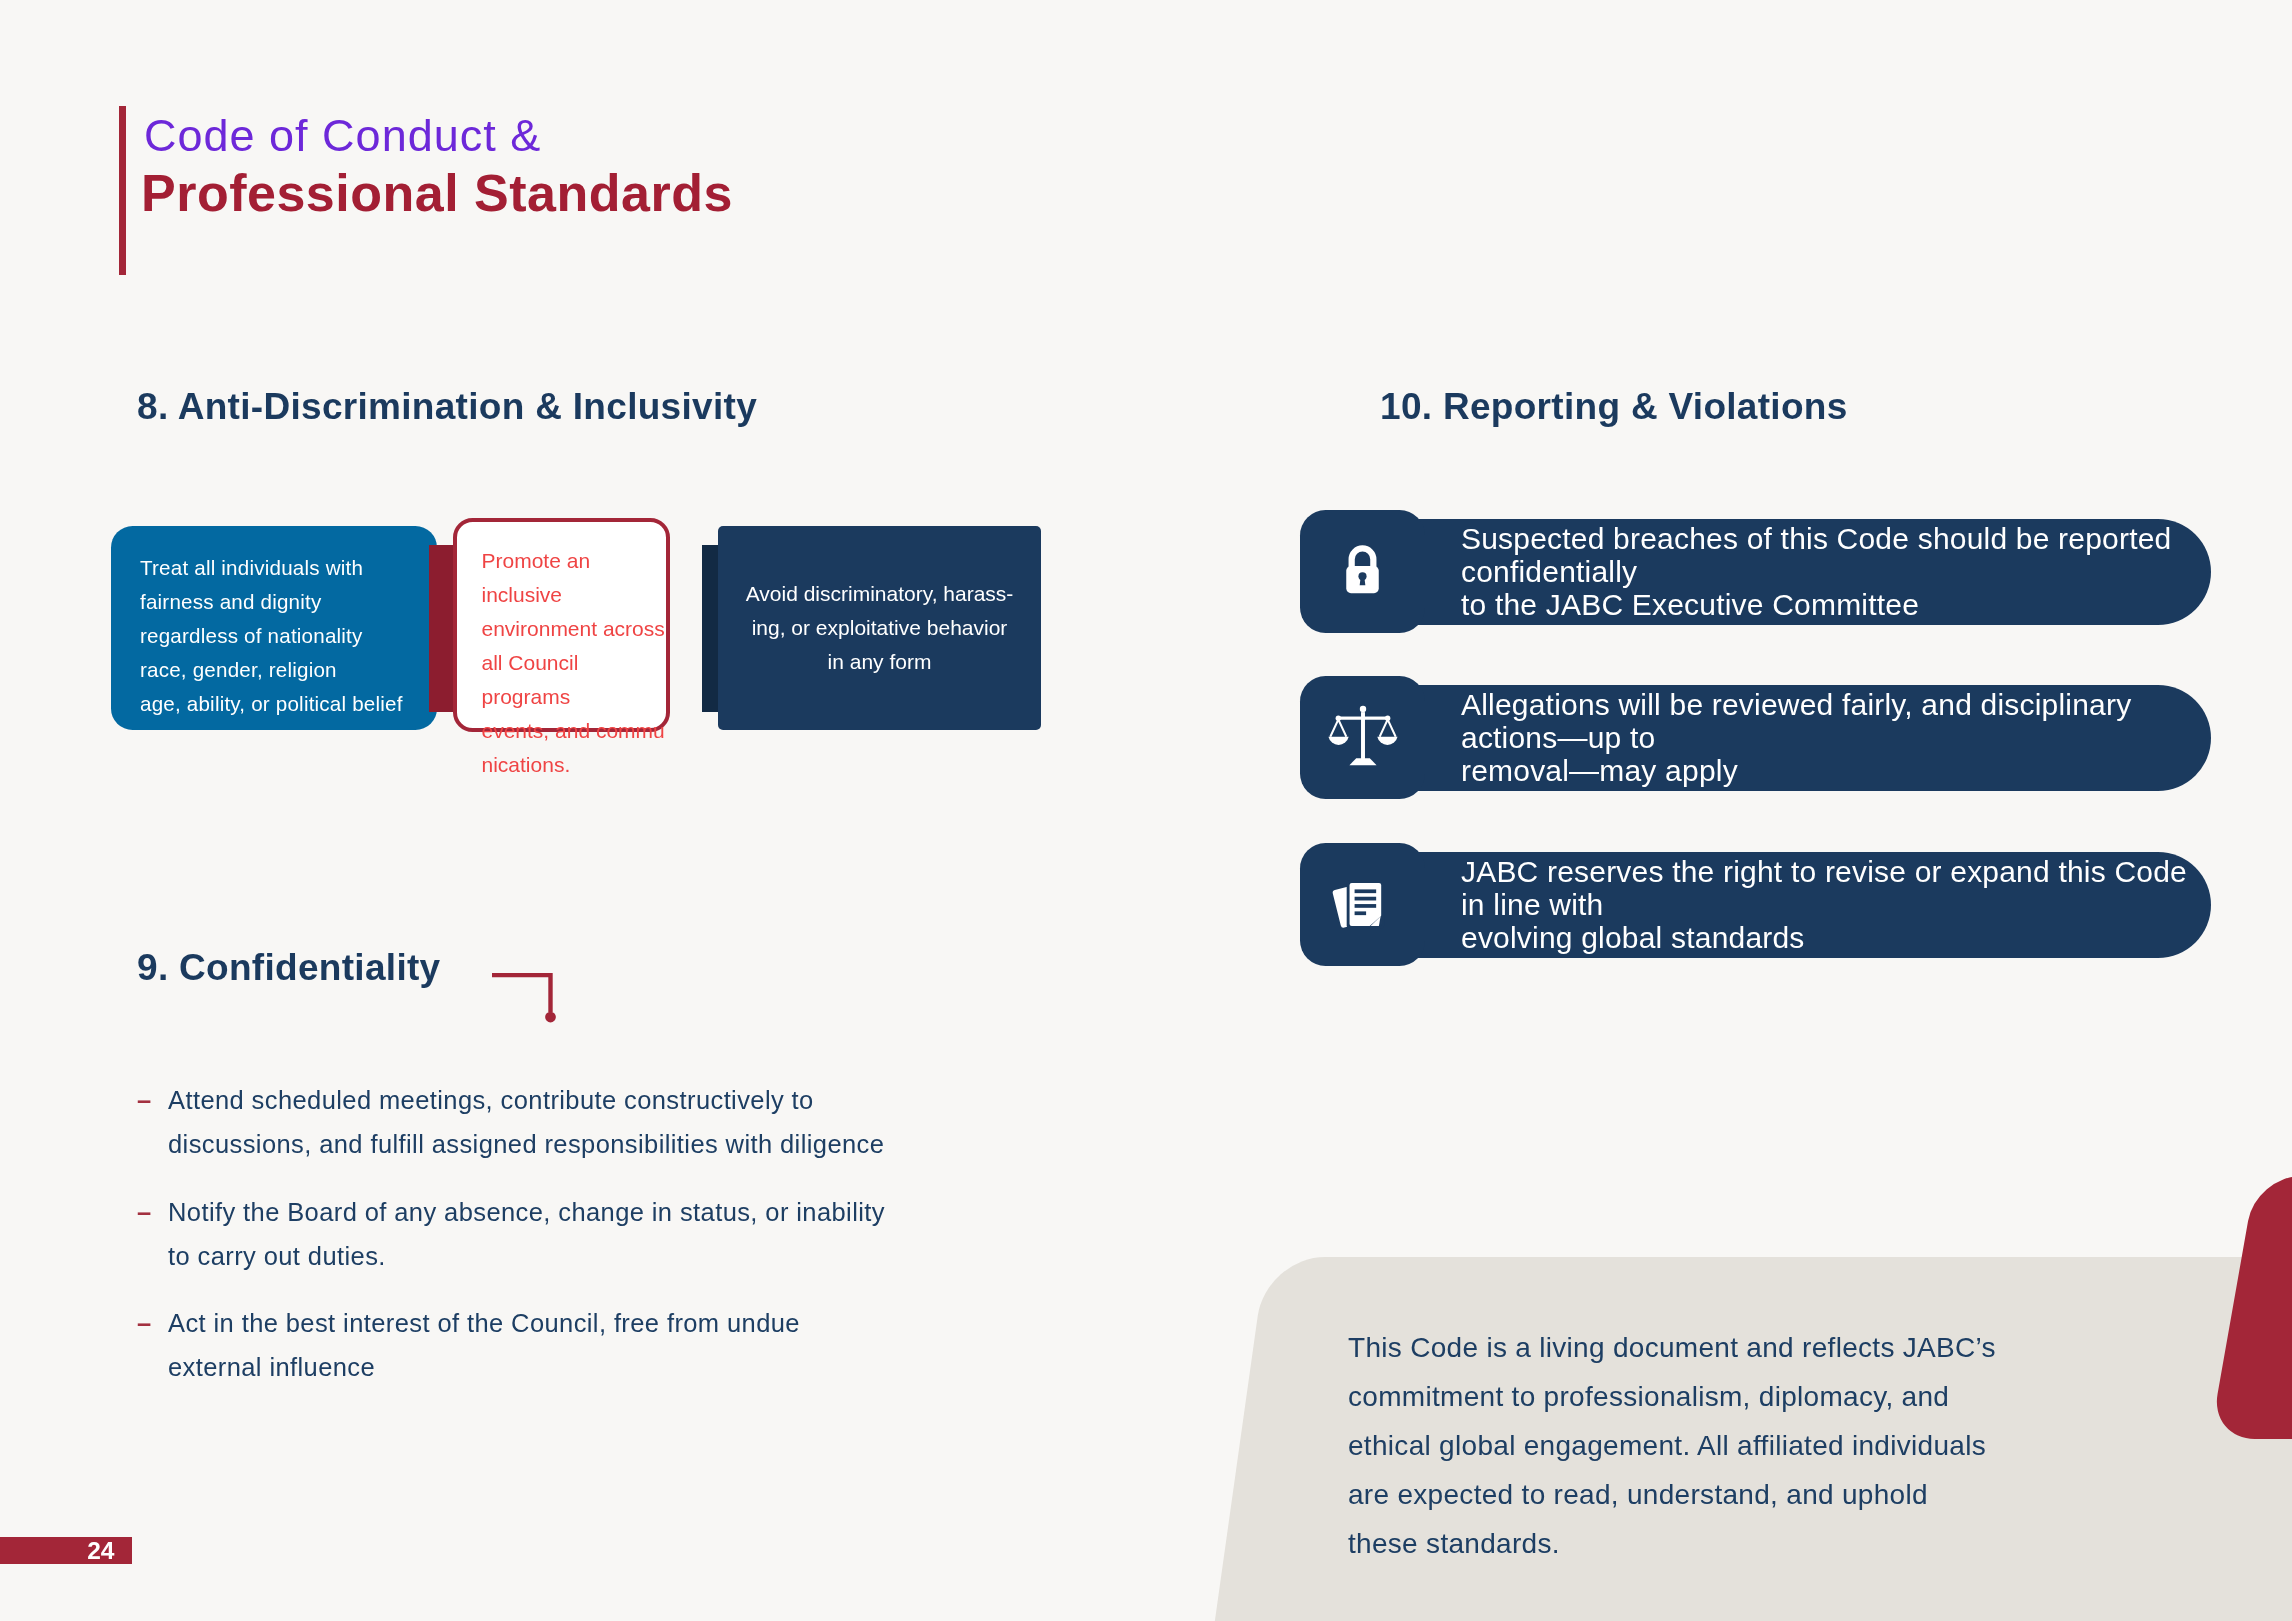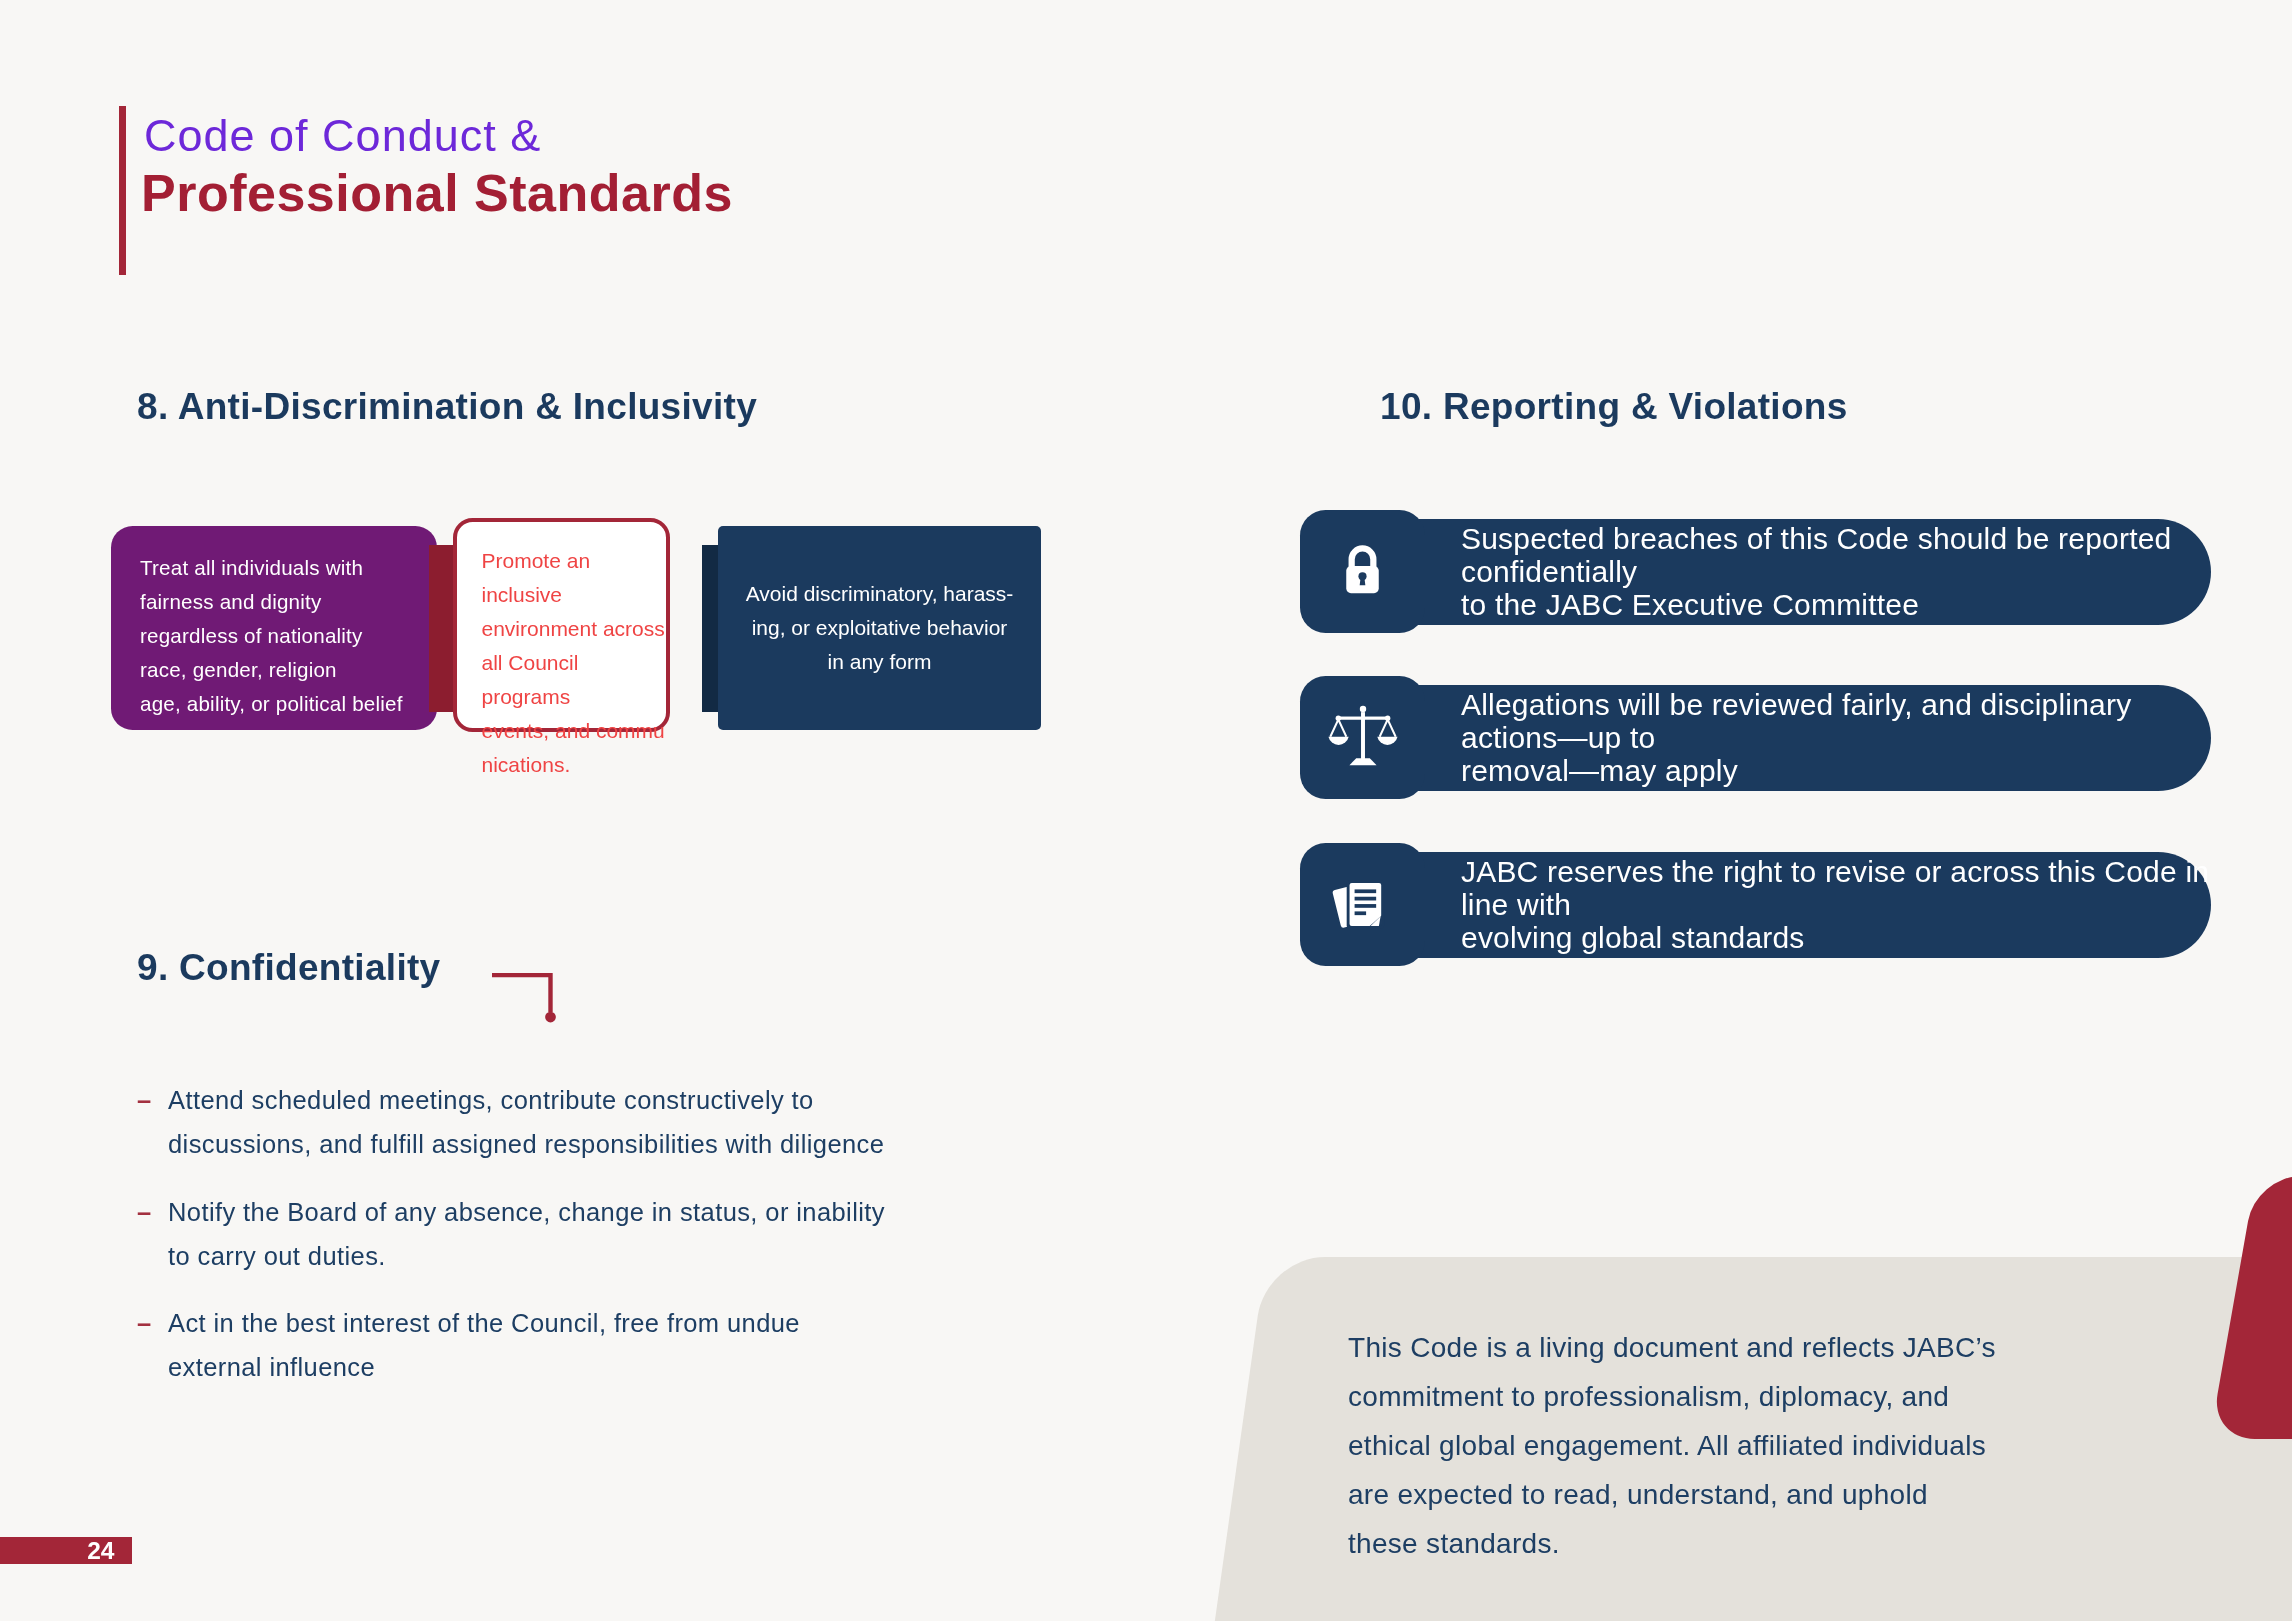--- a/index.html
+++ b/index.html
@@ -15,21 +15,21 @@
   .title-l2{position:absolute;left:141px;top:163px;font-size:52px;font-weight:bold;color:#a31f34;letter-spacing:0.5px;}
 
   
   .sec-heading{position:absolute;font-size:37px;font-weight:bold;color:#1b3a5e;letter-spacing:0.3px;}
   .h8{left:137px;top:386px;}
   .h10{left:1380px;top:386px;}
   .h9{left:137px;top:947px;}
 
   
   .card{position:absolute;box-sizing:border-box;white-space:pre-line;}
-  .card-red{left:111px;top:526px;width:326px;height:204px;background:#701a75;border-radius:21.6px;
+  .card-red{left:111px;top:526px;width:326px;height:204px;background:#0369a1;border-radius:21.6px;
     color:#fff;font-size:20.6px;line-height:34px;padding:24.5px 13.7px 0 29px;letter-spacing:0.2px;}
   .tab-red{position:absolute;left:429px;top:545px;width:35px;height:167px;background:#8c1d2f;}
   .card-white{left:453px;top:518px;width:217px;height:214px;background:#ffffff;border:4.9px solid #a32638;
     border-radius:19.6px;color:#ef4444;font-size:21px;line-height:34px;padding:21.6px 0 0 24.5px;z-index:2;}
   .tab-navy{position:absolute;left:702px;top:545px;width:31px;height:167px;background:#122a44;}
   .card-navy{left:718px;top:526px;width:323px;height:204px;background:#1b3a5e;border-radius:5px;
     color:#fff;font-size:21px;line-height:34px;text-align:center;display:flex;align-items:center;justify-content:center;}
 
   
   .pill-row{position:absolute;left:1300px;width:911px;height:123px;}
@@ -112,21 +112,21 @@
       <circle cx="50" cy="14" r="2.2" fill="#ffffff"></circle>
       <path d="M10 15 L3.5 29 M10 15 L16.5 29" stroke="#ffffff" stroke-width="1.6" fill="none"></path>
       <path d="M2 29 a8.4 8.4 0 0 0 16.4 0 z" fill="#ffffff"></path>
       <path d="M50 15 L43.5 29 M50 15 L56.5 29" stroke="#ffffff" stroke-width="1.6" fill="none"></path>
       <path d="M41.6 29 a8.4 8.4 0 0 0 16.4 0 z" fill="#ffffff"></path>
     </svg>
   </div>
 </div>
 
 <div class="pill-row" style="top:843px;">
-  <div class="pill-body">JABC reserves the right to revise or across this Code in line with
+  <div class="pill-body">JABC reserves the right to revise or expand this Code in line with
 evolving global standards</div>
   <div class="pill-icon">
     <svg viewBox="0 0 48 48" width="69" height="69" aria-hidden="true">
       <g transform="rotate(-14 14 26)">
         <rect x="6" y="12" width="20" height="27" rx="2" fill="#ffffff"></rect>
       </g>
       <rect x="13" y="7" width="26" height="34" rx="2.5" fill="#1b3a5e"></rect>
       <rect x="15" y="9" width="22" height="30" rx="1.5" fill="#ffffff"></rect>
       <rect x="18.5" y="13.5" width="15" height="2.6" fill="#1b3a5e"></rect>
       <rect x="18.5" y="18.6" width="15" height="2.6" fill="#1b3a5e"></rect>

